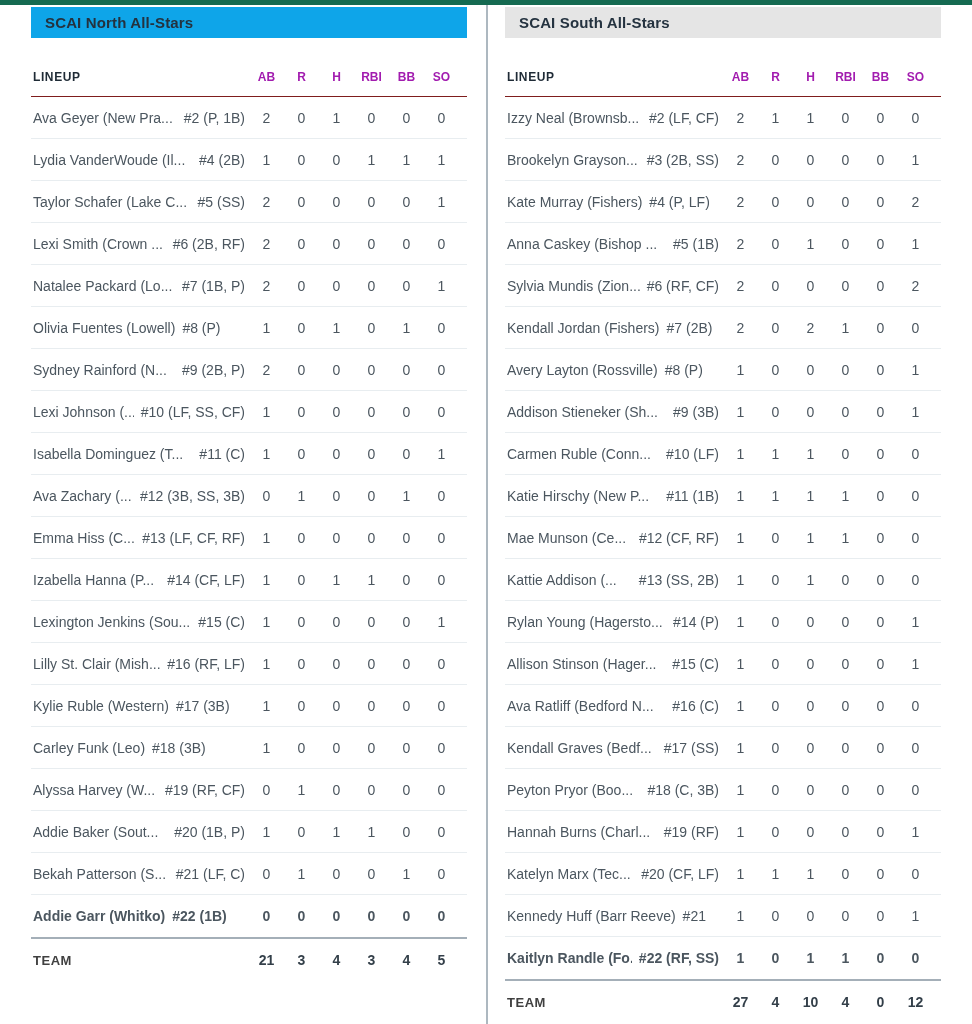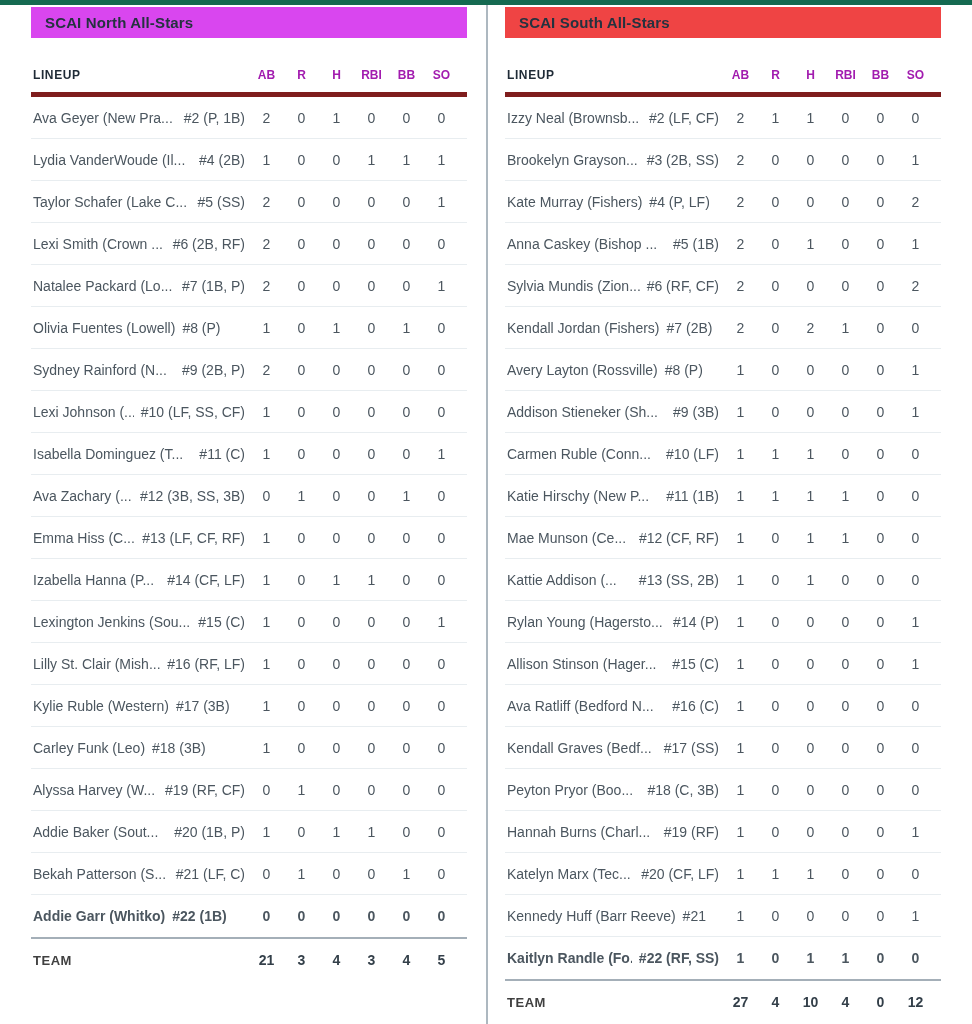--- a/index.html
+++ b/index.html
@@ -11,21 +11,21 @@
   .divider{position:absolute;left:486px;top:5px;bottom:0;width:2px;background:#adb8c0;}
   .wrap{display:flex;padding:0 31px;gap:38px;}
   .panel{width:436px;flex:0 0 436px;}
   .band{
     margin-top:2px;height:31px;background:#cdd9e3;display:flex;align-items:center;
     padding-left:14px;box-sizing:border-box;
   }
   .band .title{font-size:15px;font-weight:700;color:#24323f;letter-spacing:.01em;}
   .thead{
     margin-top:20px;height:39px;display:flex;align-items:center;
-    border-bottom:5px solid #7f1d1d;padding:0 8px 0 2px;box-sizing:border-box;
+    border-bottom:1px solid #7f1d1d;padding:0 8px 0 2px;box-sizing:border-box;
   }
   .lineup-h{flex:1;font-size:12px;font-weight:700;color:#1f2b36;letter-spacing:.05em;}
   .stat-h{width:35px;text-align:center;font-size:12px;font-weight:700;color:#a21caf;}
   .trow{
     height:42px;display:flex;align-items:center;border-bottom:1px solid #e8edf0;
     padding:0 8px 0 2px;box-sizing:border-box;
   }
   .rows .trow:last-child{border-bottom:none;font-weight:bold;}
   .pcell{
     flex:1;min-width:0;display:flex;align-items:baseline;gap:7px;padding-right:4px;
@@ -46,21 +46,21 @@
 </style>
 </head>
 <body>
 
 <div class="topbar" style="background: rgb(21, 106, 81);"></div>
 <div class="divider" style="background: rgb(173, 184, 192);"></div>
 
 <div class="wrap">
 
   <section class="panel">
-    <div class="band" style="background: #d946ef;">
+    <div class="band" style="background: #0ea5e9;">
       <span class="title">SCAI North All-Stars</span>
     </div>
     <div class="thead">
         <div class="lineup-h">LINEUP</div>
         <div class="stat-h">AB</div>
         <div class="stat-h">R</div>
         <div class="stat-h">H</div>
         <div class="stat-h">RBI</div>
         <div class="stat-h">BB</div>
         <div class="stat-h">SO</div>
@@ -312,21 +312,21 @@
         <div class="scell">21</div>
         <div class="scell">3</div>
         <div class="scell">4</div>
         <div class="scell">3</div>
         <div class="scell">4</div>
         <div class="scell">5</div>
       </div>
   </section>
 
   <section class="panel">
-    <div class="band" style="background: #ef4444;">
+    <div class="band" style="background: #e5e5e5;">
       <span class="title">SCAI South All-Stars</span>
     </div>
     <div class="thead">
         <div class="lineup-h">LINEUP</div>
         <div class="stat-h">AB</div>
         <div class="stat-h">R</div>
         <div class="stat-h">H</div>
         <div class="stat-h">RBI</div>
         <div class="stat-h">BB</div>
         <div class="stat-h">SO</div>

